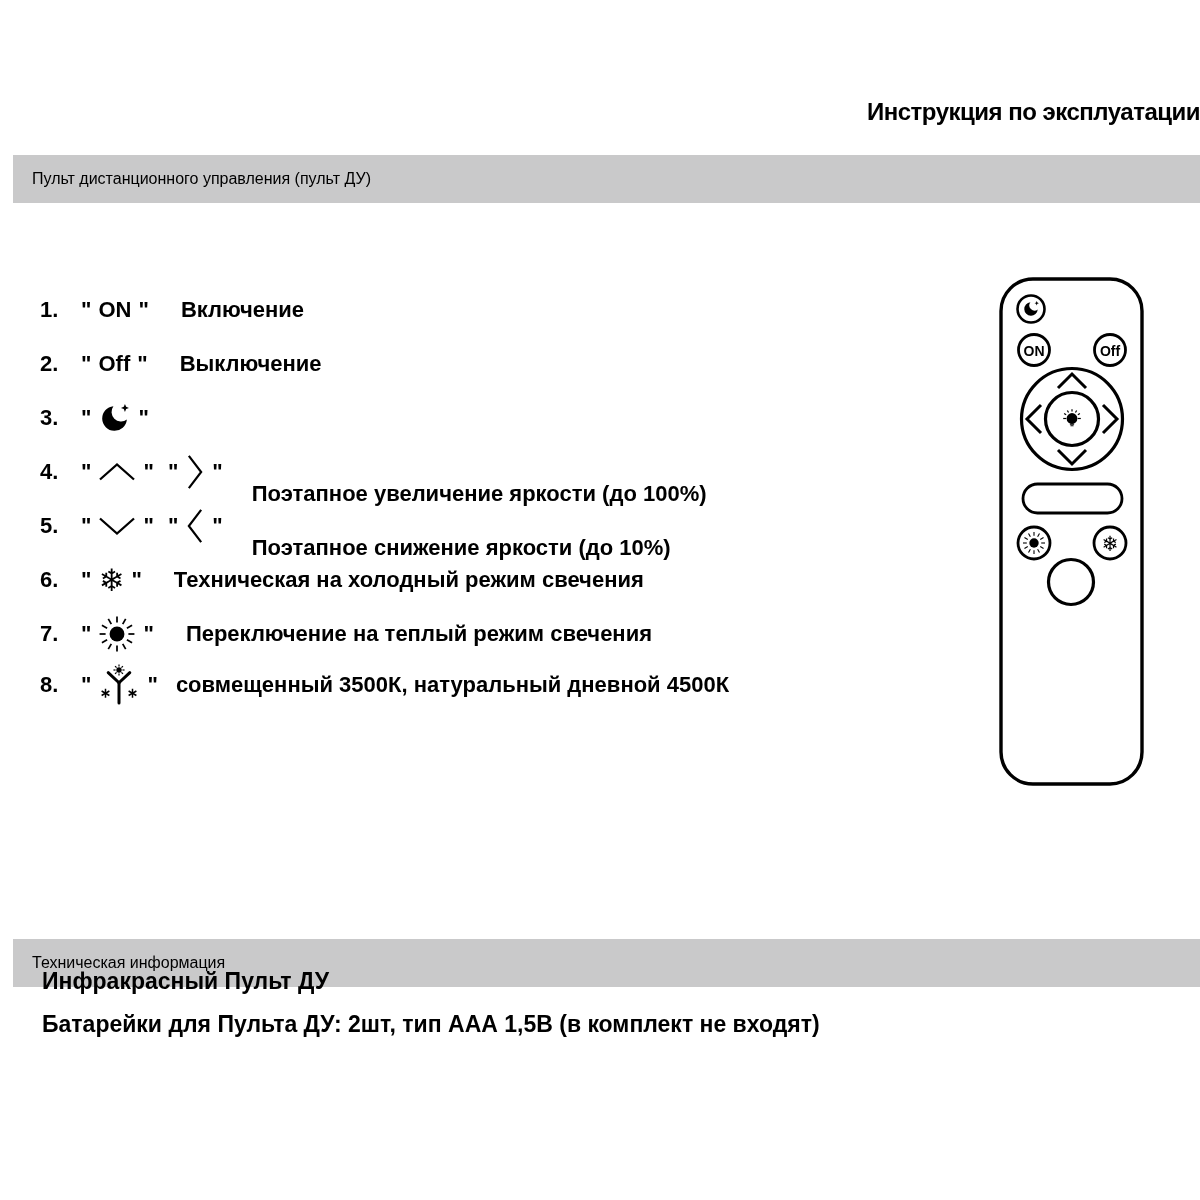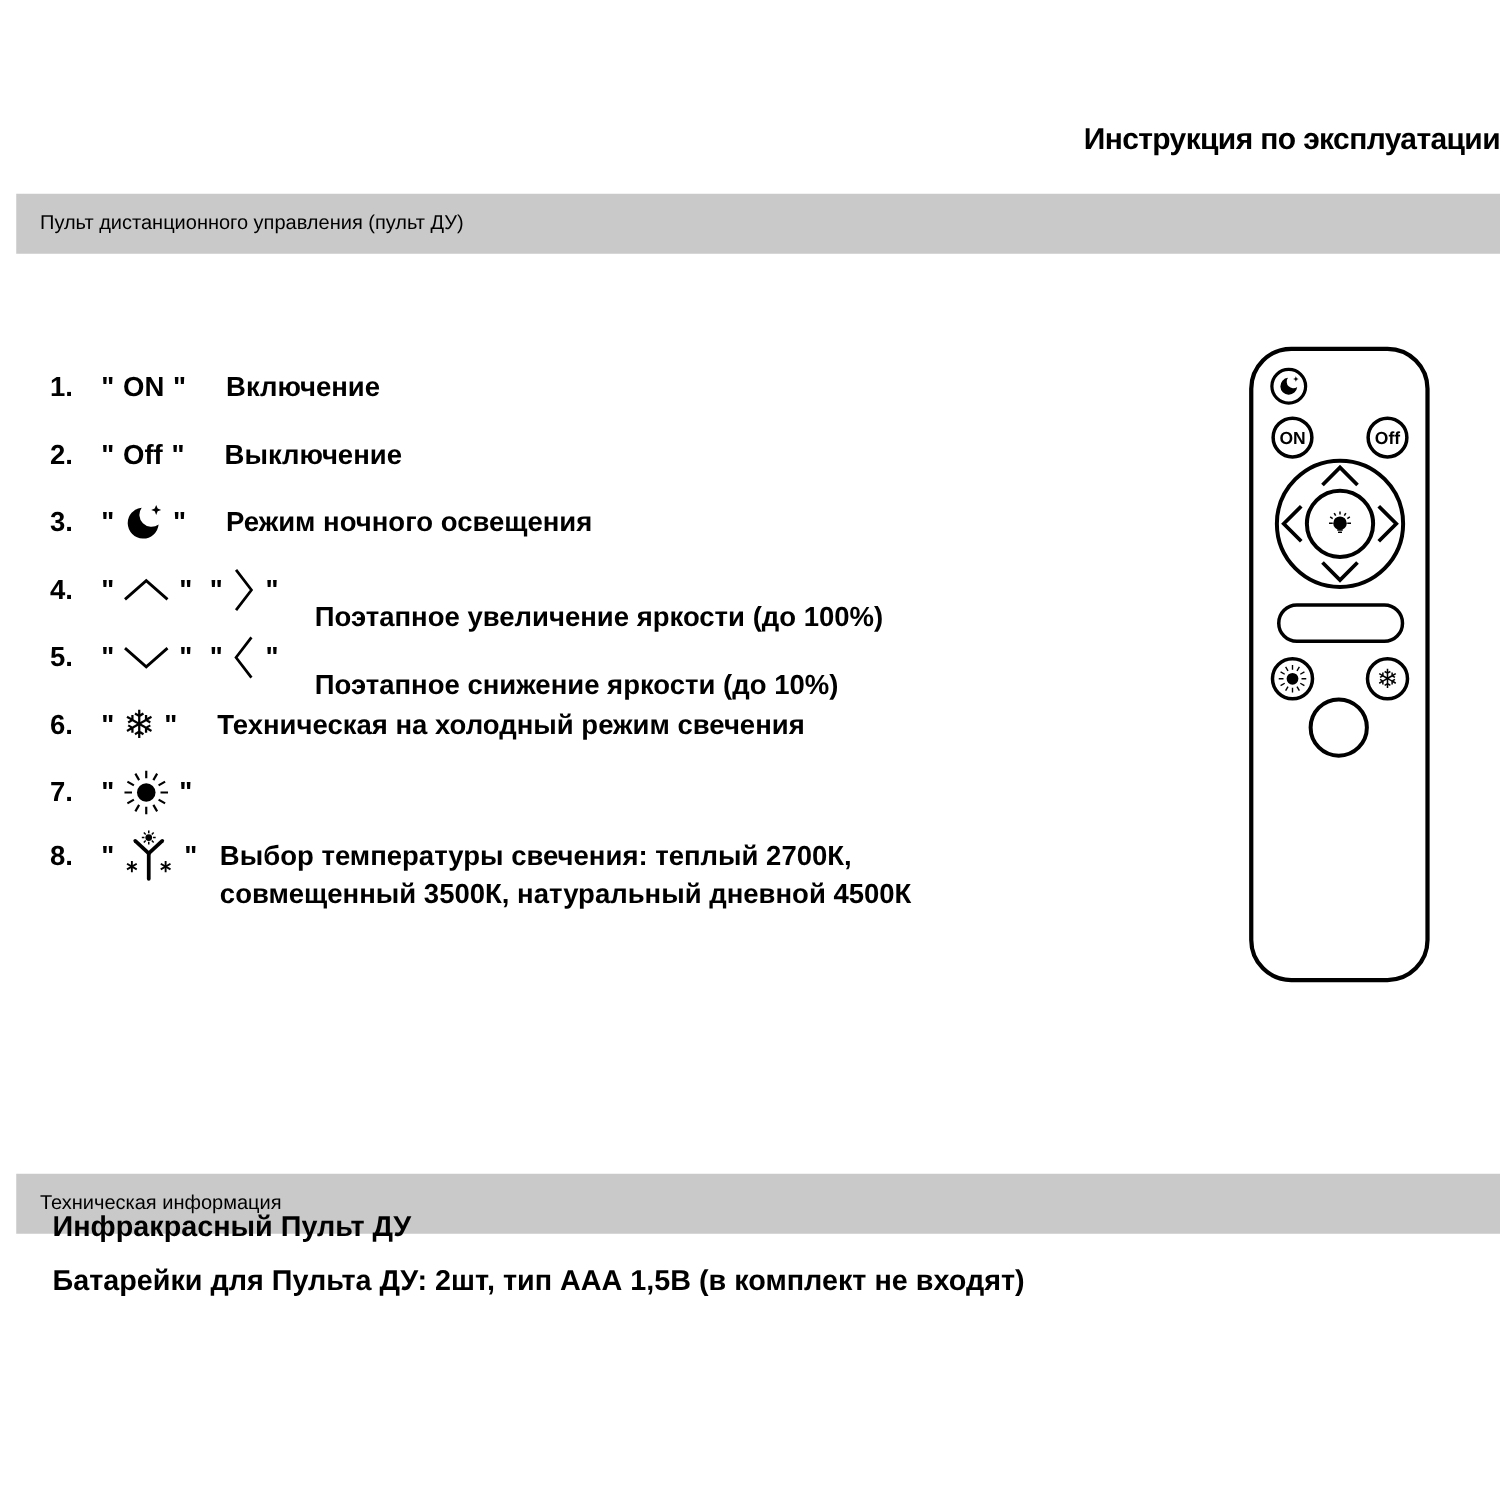--- a/index.html
+++ b/index.html
@@ -154,21 +154,20 @@
 
   <div class="item">
     <span class="num">3.</span>
     <span class="q">"</span>
     <span class="sym">
         <svg width="33" height="33">
           <use href="#i-moon"></use>
         </svg>
       </span>
     <span class="q">"</span>
-    <span class="label">Режим ночного освещения</span>
   </div>
 
   <div class="item">
     <span class="num">4.</span>
     <span class="q">"</span>
     <span class="sym">
         <svg width="38" height="20">
           <use href="#i-chev-up"></use>
         </svg>
       </span>
@@ -212,35 +211,35 @@
 
   <div class="item">
     <span class="num">7.</span>
     <span class="q">"</span>
     <span class="sym">
         <svg width="38" height="38">
           <use href="#i-sun"></use>
         </svg>
       </span>
     <span class="q">"</span>
+    <span class="label">Переключение на теплый режим свечения</span>
   </div>
 
   <div class="item item-two-line">
     <span class="row8-head">
       <span class="num">8.</span>
       <span class="q">"</span>
       <span class="sym">
           <svg width="42" height="42">
             <use href="#i-temp-select"></use>
           </svg>
         </span>
       <span class="q">"</span>
     </span>
     <span class="text-block">
-      <div>Выбор температуры свечения: теплый 2700К,</div>
       <div>совмещенный 3500К, натуральный дневной 4500К</div>
     </span>
   </div>
 
 </div>
 
 <svg class="remote" width="150" height="515" viewBox="0 0 150 515">
   <rect x="4" y="4" width="141" height="505" rx="32" fill="#ffffff" stroke="#000" stroke-width="3.4"></rect>
 
   <g>

